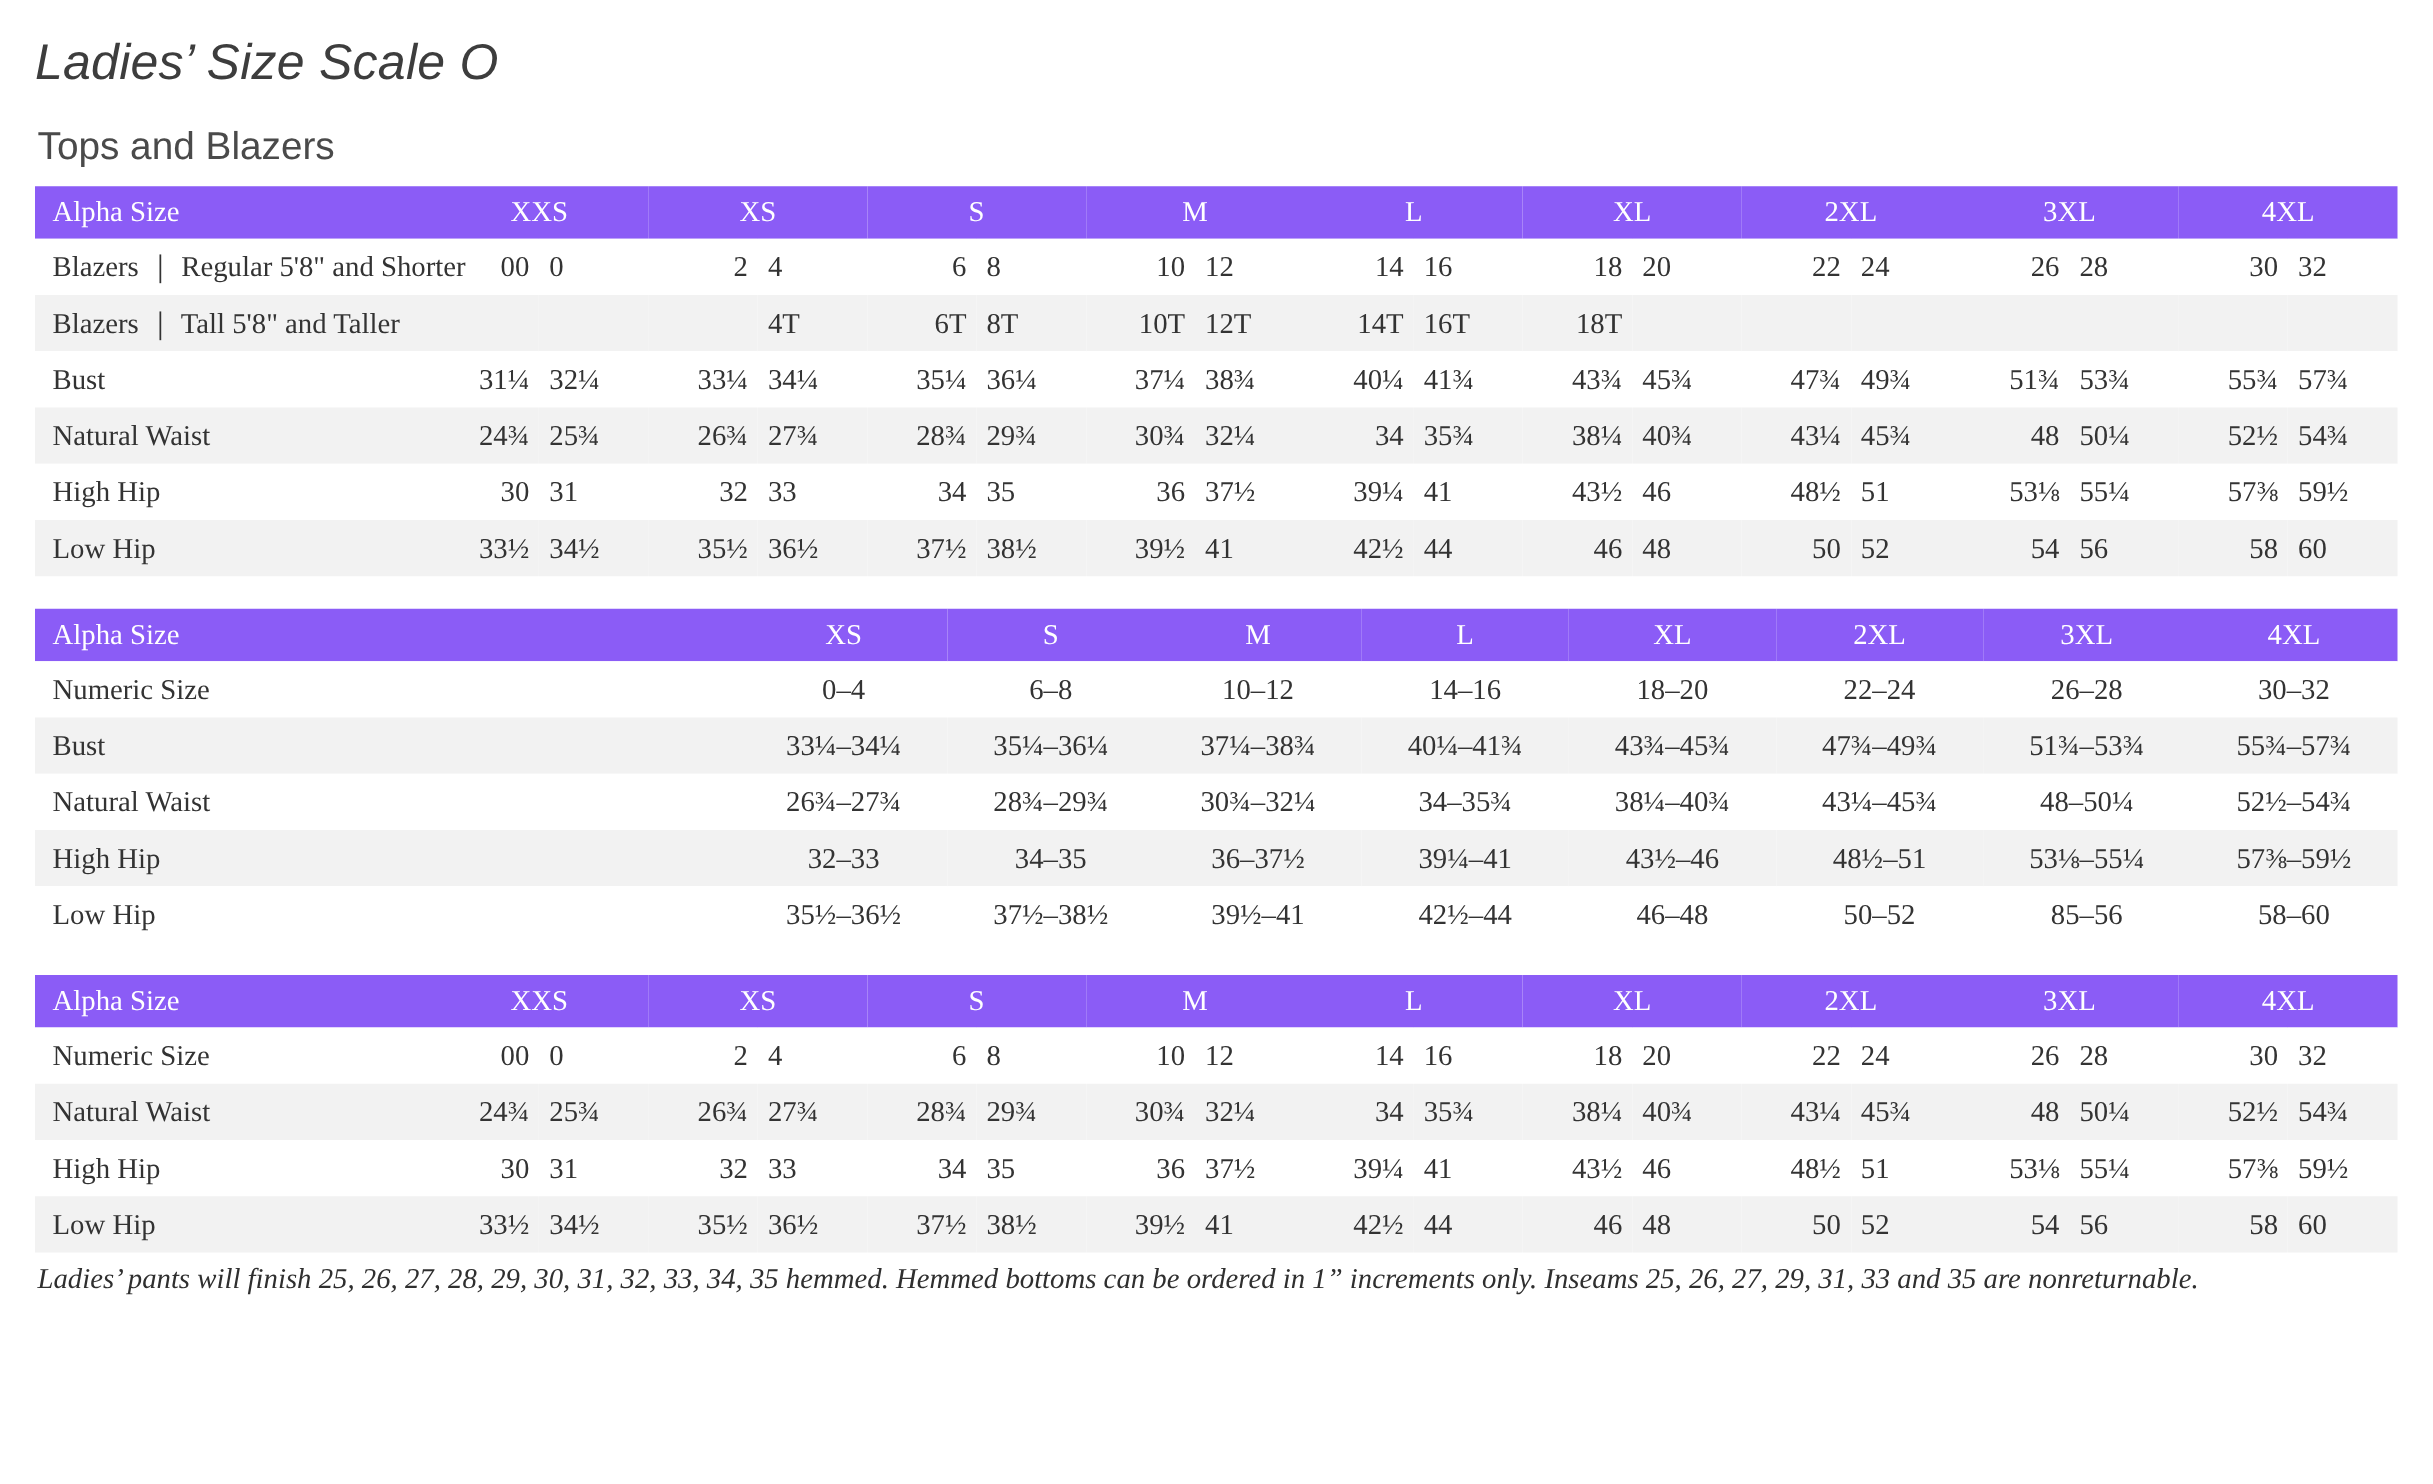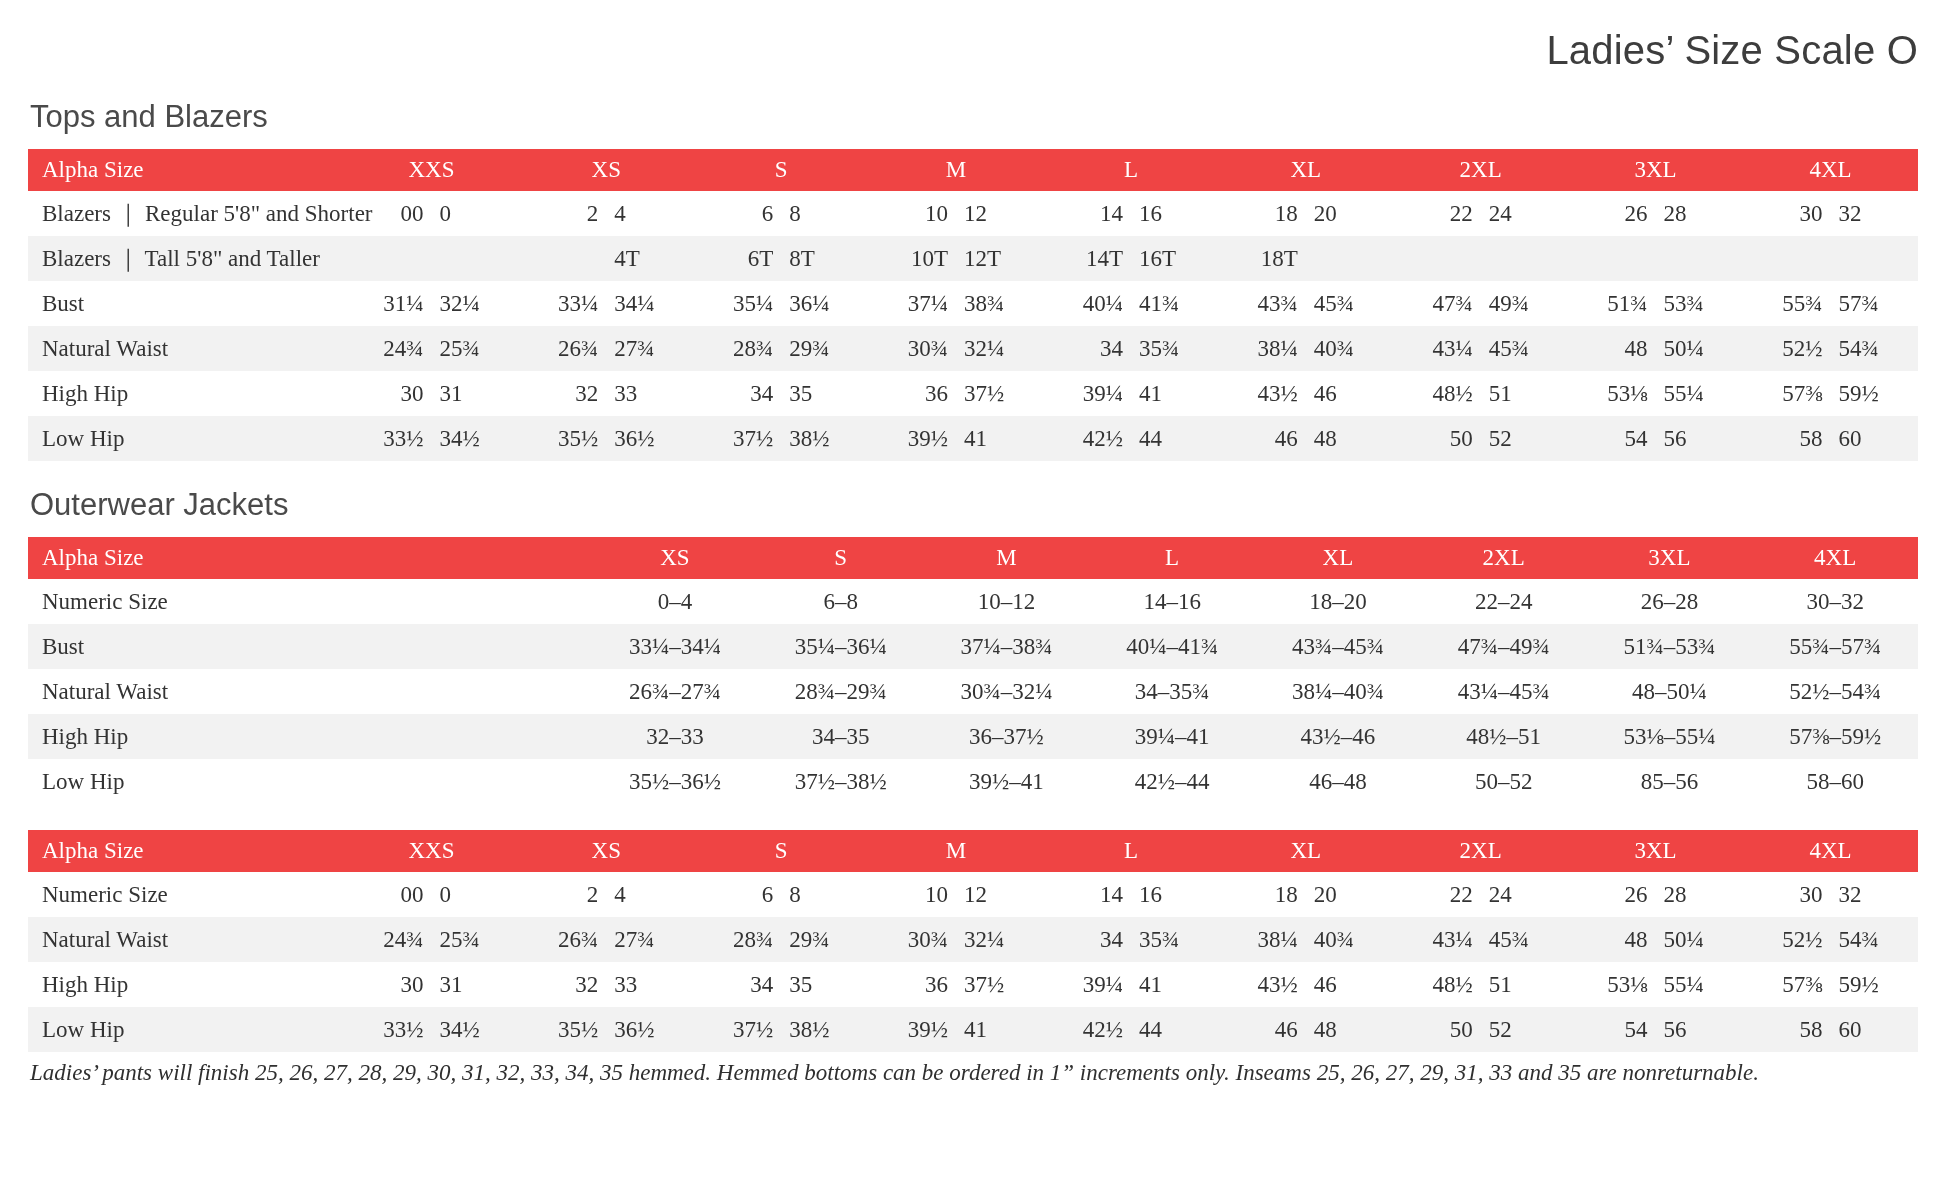--- a/index.html
+++ b/index.html
@@ -15,48 +15,49 @@
     overflow: hidden;
   }
   .page {
     box-sizing: border-box;
     width: 1946px;
     height: 1187px;
     padding: 10px 28px 0 28px;
     background: #ffffff;
   }
   .doc-title {
-    text-align: right;
+    text-align: left;
     font-family: "Liberation Sans", sans-serif;
     font-weight: 400;
     font-size: 40px;
     color: #3d3d3d;
     margin: 18px 0 26px 0;
     letter-spacing: 0.2px;
+    font-style: italic;
   }
   .section-title {
     font-family: "Liberation Sans", sans-serif;
     font-weight: 400;
     font-size: 31px;
     color: #4a4a4a;
     margin: 0 0 14px 2px;
   }
   table.size-table {
     border-collapse: collapse;
     width: 100%;
     table-layout: fixed;
     font-size: 22px;
   }
   table.size-table th,
   table.size-table td {
     padding: 0;
     border: none;
   }
   thead th {
-    background: #ef4444;
+    background: #8b5cf6;
     color: #ffffff;
     font-weight: 400;
     font-family: "Liberation Serif", serif;
     font-size: 23px;
     height: 42px;
     line-height: 42px;
     text-align: center;
     border-right: 2px solid #ffffff;
   }
   thead th.label-col {
@@ -244,21 +245,20 @@
           <td class="pairL">54</td>
           <td class="pairR">56</td>
           <td class="pairL">58</td>
           <td class="pairR">60</td>
         </tr>
       </tbody>
     </table>
   </div>
 
   <div class="section">
-    <h2 class="section-title">Outerwear Jackets</h2>
     <table class="size-table">
       <colgroup>
         <col style="width:564px">
         <col span="8" style="width:auto">
       </colgroup>
       <thead>
         <tr>
           <th class="label-col">Alpha Size</th>
           <th>XS</th>
           <th>S</th>

